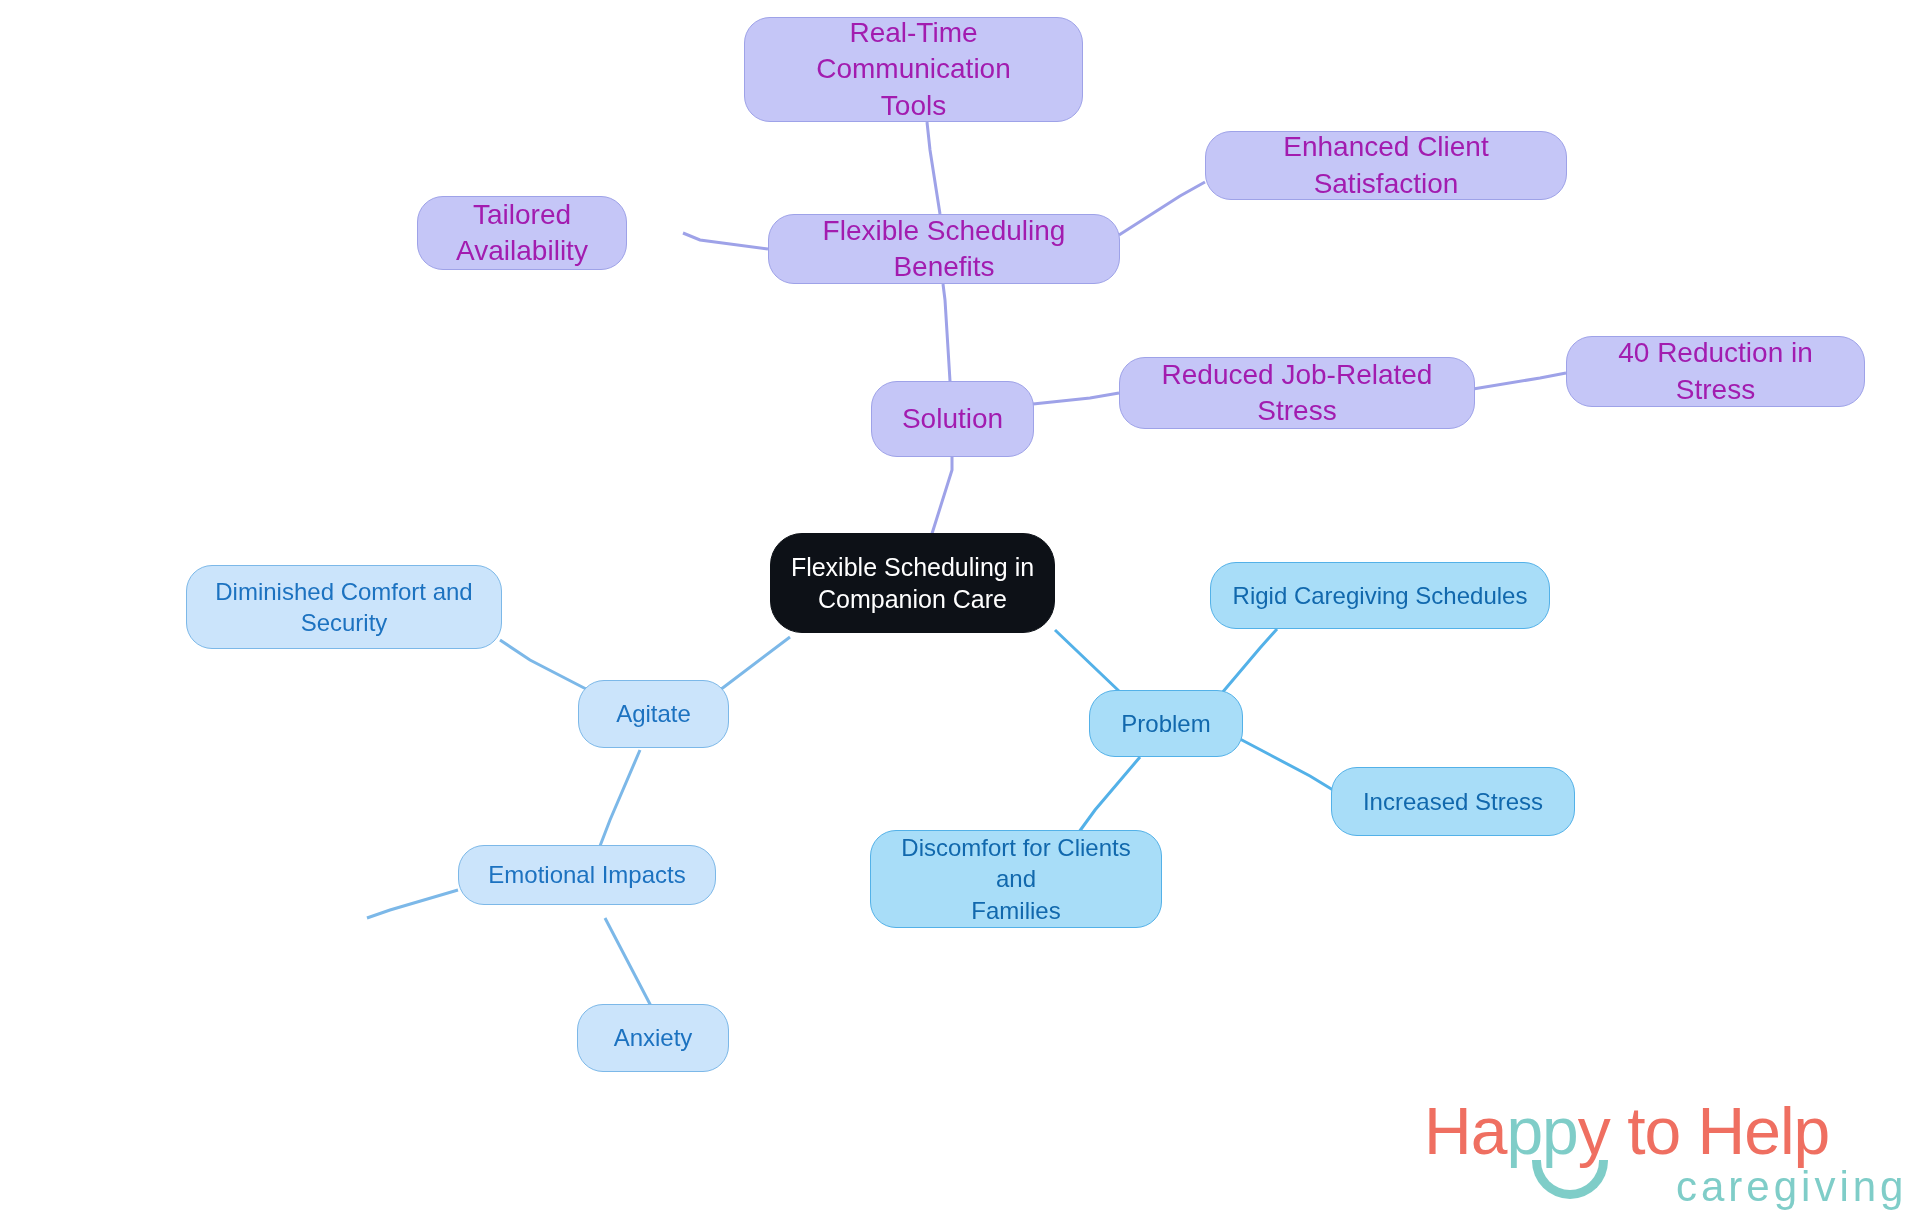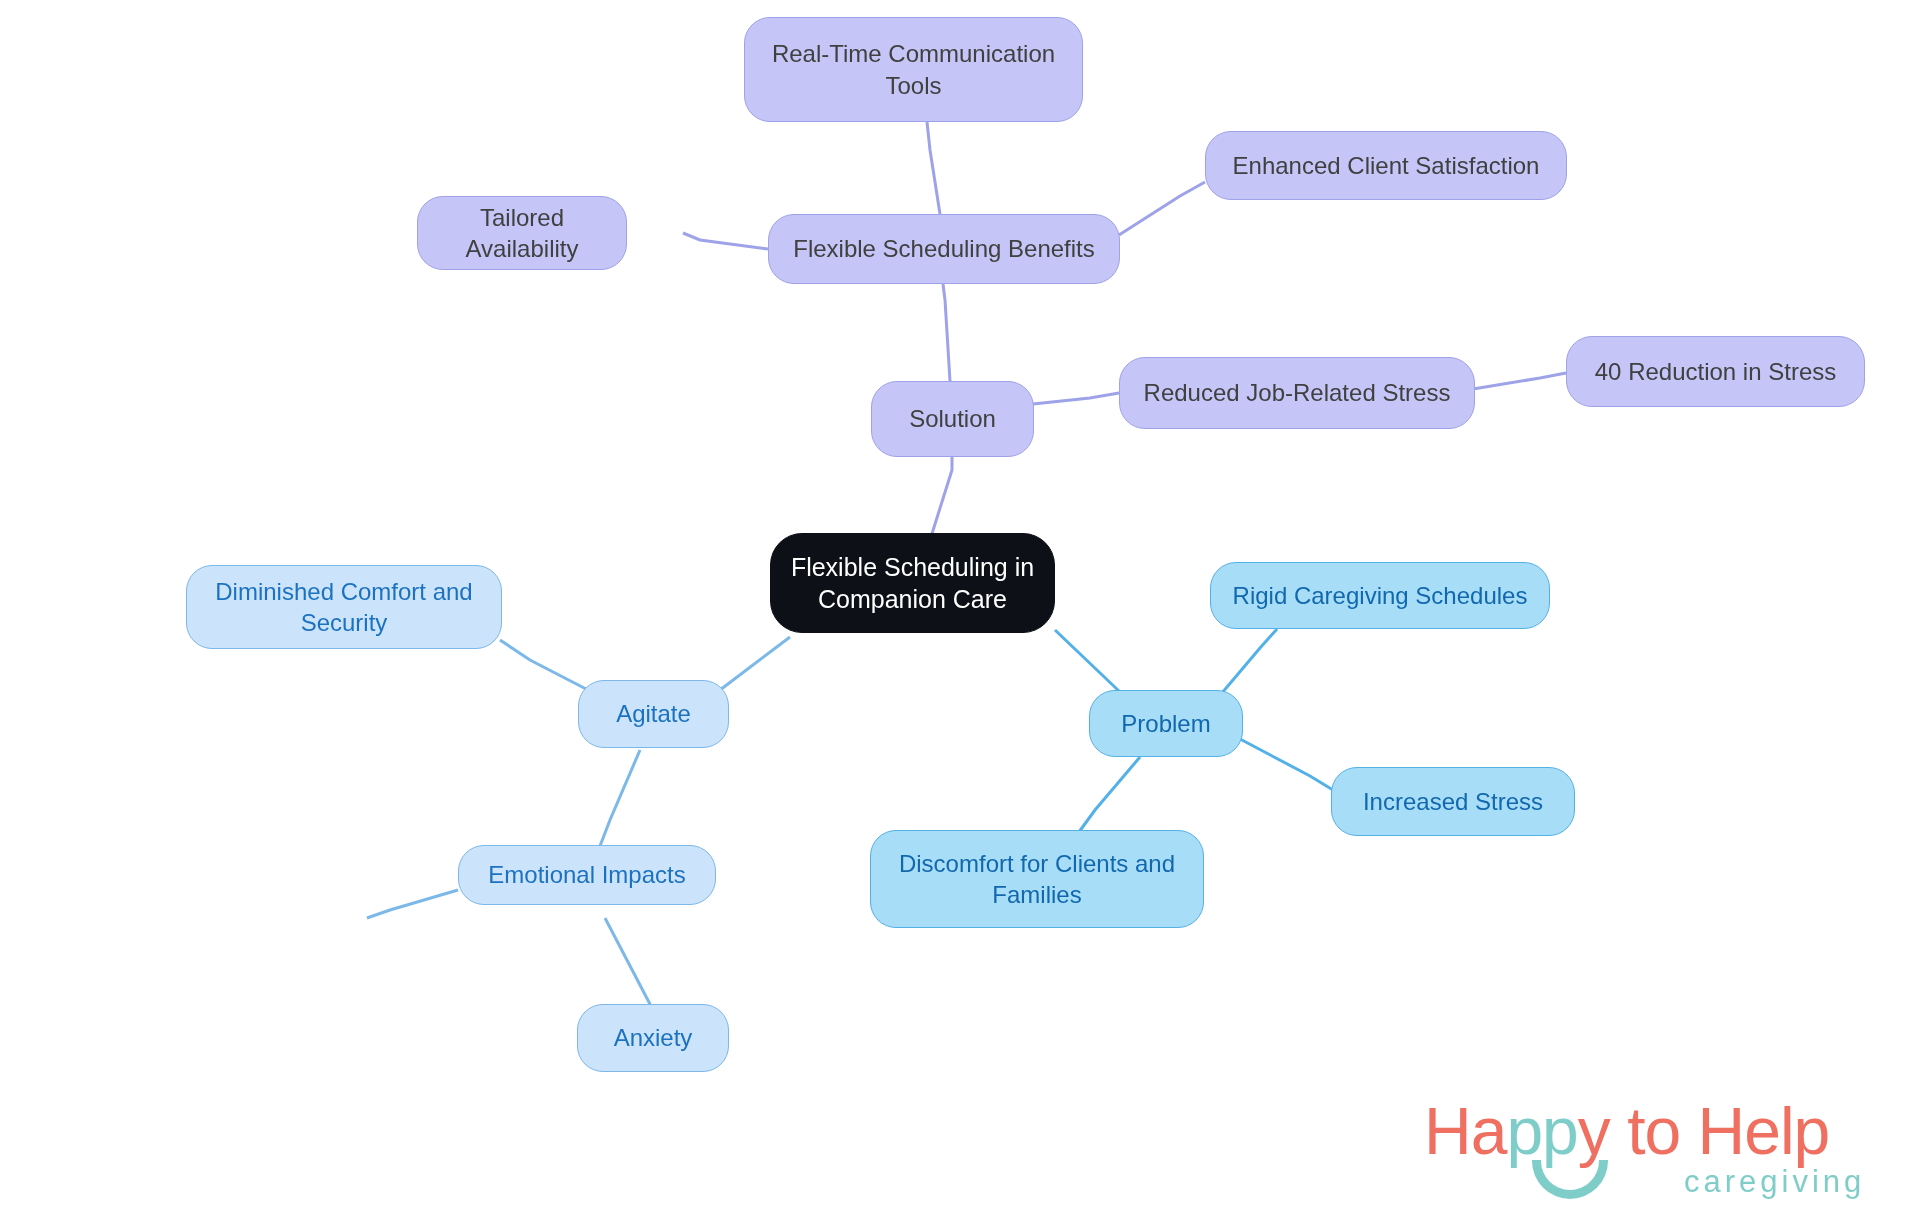--- a/index.html
+++ b/index.html
@@ -44,22 +44,22 @@
   .node.root {
     background: #0d1117;
     border-color: #0d1117;
     color: #ffffff;
     font-size: 25px;
     border-radius: 32px;
   }
   .node.purple {
     background: #c5c6f7;
     border-color: #9ea2e8;
-    color: #404040;
-    font-size: 24px;
+    color: #a21caf;
+    font-size: 28px;
   }
   .node.blue-strong {
     background: #a8ddf8;
     border-color: #53b1e8;
     color: #1168ad;
     font-size: 24px;
   }
   .node.blue-soft {
     background: #cbe4fb;
     border-color: #7cb8e8;
@@ -91,23 +91,23 @@
     left: 108px;
     top: 62px;
     width: 58px;
     height: 30px;
     border: 9px solid #7fcdc8;
     border-top: none;
     border-radius: 0 0 40px 40px;
   }
   .logo-tagline {
     position: absolute;
-    left: 260px;
+    left: 252px;
     top: 68px;
-    font-size: 31px;
+    font-size: 42px;
     letter-spacing: 4px;
     color: #7fcdc8;
     line-height: 1;
   }
 </style>
 </head>
 <body>
 
 <div id="canvas">
 
@@ -150,21 +150,21 @@
   <div class="node purple" style="left:1119px; top:357px; width:356px; height:72px;">Reduced Job-Related Stress</div>
 
   <div class="node purple" style="left:1566px; top:336px; width:299px; height:71px;">40 Reduction in Stress</div>
 
   <div class="node blue-strong" style="left:1089px; top:690px; width:154px; height:67px;">Problem</div>
 
   <div class="node blue-strong" style="left:1210px; top:562px; width:340px; height:67px;">Rigid Caregiving Schedules</div>
 
   <div class="node blue-strong" style="left:1331px; top:767px; width:244px; height:69px;">Increased Stress</div>
 
-  <div class="node blue-strong" style="left:870px; top:830px; width:334px; height:98px;">Discomfort for Clients and
+  <div class="node blue-strong" style="left:870px; top:830px; width:292px; height:98px;">Discomfort for Clients and
 Families</div>
 
   <div class="node blue-soft" style="left:578px; top:680px; width:151px; height:68px;">Agitate</div>
 
   <div class="node blue-soft" style="left:186px; top:565px; width:316px; height:84px;">Diminished Comfort and
 Security</div>
 
   <div class="node blue-soft" style="left:458px; top:845px; width:258px; height:60px;">Emotional Impacts</div>
 
 

